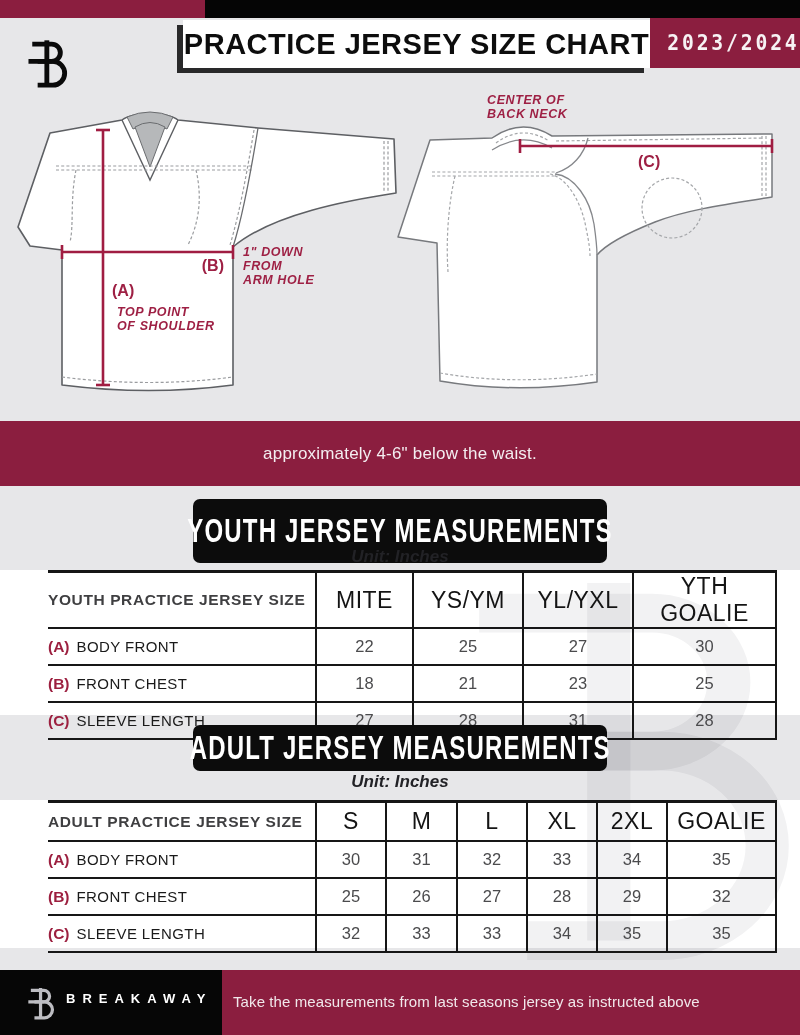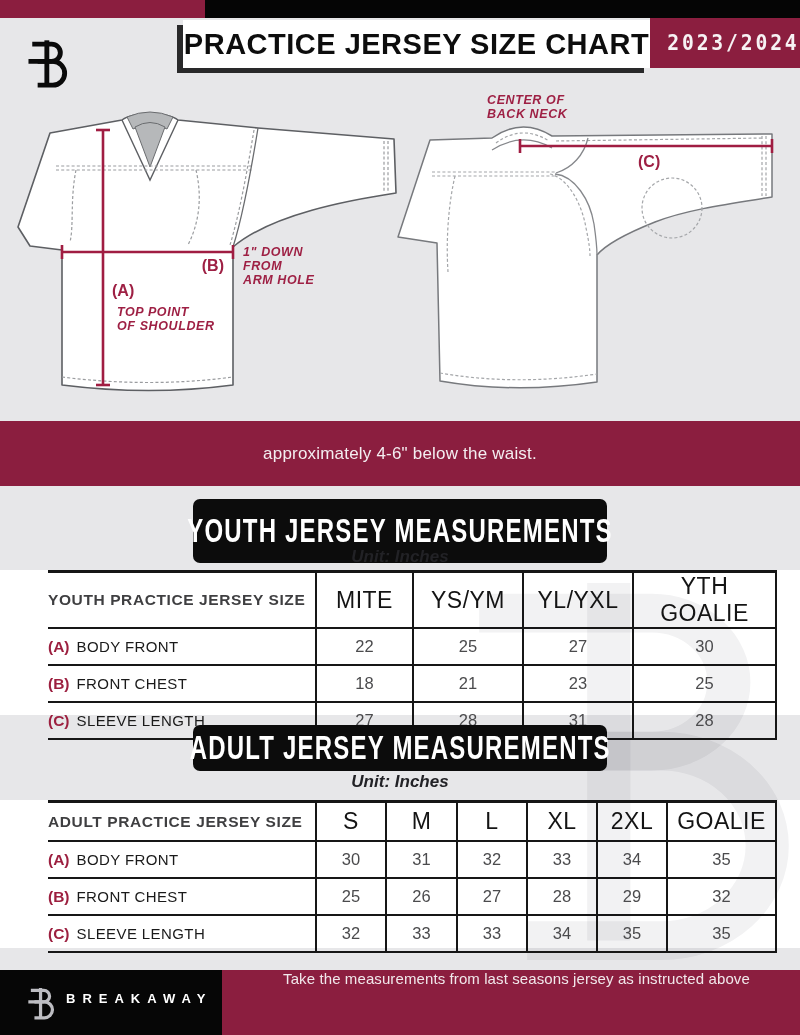--- a/index.html
+++ b/index.html
@@ -65,21 +65,21 @@
                color:#3f3f41;letter-spacing:.6px;white-space:nowrap;}
   th.size-col{font-size:23px;font-weight:normal;color:#141414;letter-spacing:.5px;}
   td.row-head{text-align:left;padding-left:22px;white-space:nowrap;}
   td.row-head .row-key{color:#9c1f3f;font-weight:bold;font-size:15.5px;margin-right:7px;}
   td.row-head .row-label{color:#1a1a1a;font-size:15px;letter-spacing:.4px;}
   td.value-cell{text-align:center;font-size:16.5px;color:#4b4b4d;}
 
   
   .footer-black{left:0;top:970px;width:222px;height:65px;background:#060606;}
   .footer-maroon{left:222px;top:970px;width:578px;height:65px;background:#8b1e3f;
-                 display:flex;flex-direction:row;justify-content:center;padding-left:11px;box-sizing:border-box;gap:1px;}
+                 display:flex;flex-direction:column;justify-content:center;padding-left:11px;box-sizing:border-box;gap:1px;}
   .footer-maroon div{color:#f1e8eb;font-size:15px;line-height:18.5px;letter-spacing:.1px;}
   .brand-text{left:66px;top:970px;height:56px;display:flex;align-items:center;
               color:#fff;font-size:13px;font-weight:bold;letter-spacing:7px;}
 </style>
 </head>
 <body>
 
 <svg width="0" height="0" style="position:absolute">
   <symbol id="logo-mark" viewBox="0 0 100 104">
     <g fill="none" stroke="currentColor" stroke-linecap="butt">

